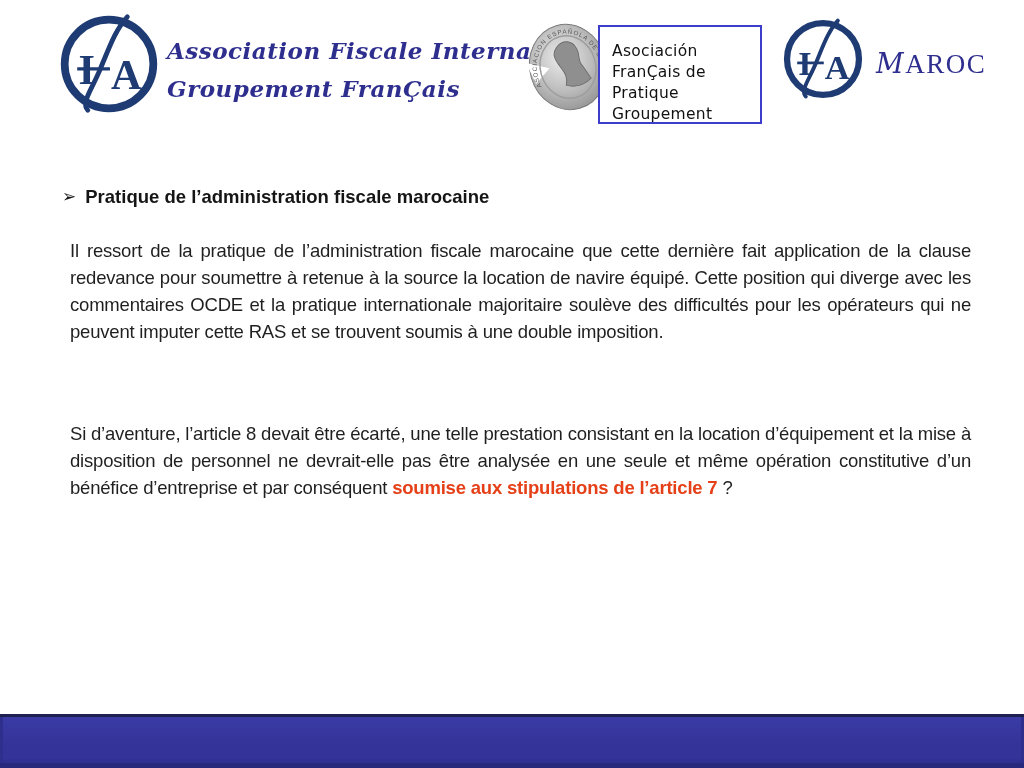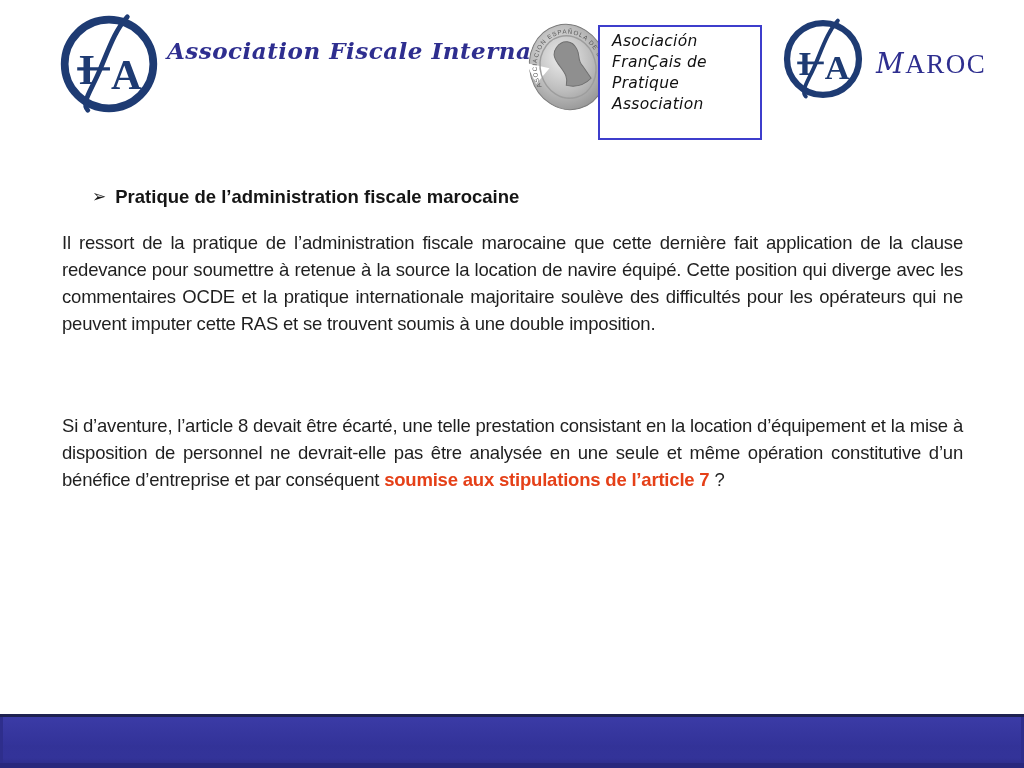--- a/index.html
+++ b/index.html
@@ -24,52 +24,51 @@
     font-style:italic;font-weight:600;
     font-size:23px;line-height:38px;
     color:var(--brand-indigo);
     letter-spacing:.5px;
     white-space:nowrap;
   }
   .coin{position:absolute;left:525px;top:18px;width:86px;height:98px;}
   .coin svg{width:100%;height:100%;display:block;}
 
   .aedf-box{
-    position:absolute;left:598px;top:25px;width:164px;height:115px;
+    position:absolute;left:598px;top:25px;width:164px;height:99px;
     border:2px solid var(--box-border-blue);
     box-sizing:border-box;
     background:#fff;
-    padding:4px 0 0 12px;
+    padding:14px 0 0 12px;
     font-family:"DejaVu Sans", sans-serif;
-    font-style:italic;
     font-size:15.5px;line-height:21px;
     color:#111;
     letter-spacing:.3px;
   }
   .maroc{
     position:absolute;left:876px;top:48px;
     font-family:"Liberation Serif","DejaVu Serif",serif;
     font-size:27px;color:var(--brand-indigo);
     letter-spacing:1.5px;white-space:nowrap;
   }
   .maroc .m-script{font-style:italic;font-family:"DejaVu Serif",serif;}
 
   
   .heading{
     position:absolute;left:62px;top:186px;width:901px;
-    font-size:18.5px;font-weight:bold;color:#151515;margin-left:30px;
+    font-size:18.5px;font-weight:bold;color:#151515;
   }
   .heading .bullet{
     font-family:"DejaVu Sans",sans-serif;
     font-weight:normal;font-size:17px;
     margin-right:9px;position:relative;top:-1px;
   }
   .body-par{
     position:absolute;left:62px;width:901px;
-    margin:0;
+    margin:8px;
     font-size:18.5px;line-height:27px;letter-spacing:-0.2px;
     text-align:justify;color:#1f1f1f;
   }
   #para1{top:229px;}
   #para2{top:412px;}
   .red-strong{color:var(--accent-red);font-weight:bold;}
 
   
   .footer-bar{
     position:absolute;left:0;right:0;bottom:0;height:54px;
@@ -90,20 +89,21 @@
       <circle cx="55" cy="55" r="46" fill="none" stroke="#1E3B73" stroke-width="8"></circle>
       <path d="M33,103 C26,95 36,84 46,60 C56,36 62,19 74,6" fill="none" stroke="#1E3B73" stroke-width="5" stroke-linecap="round"></path>
       <path d="M22,60 H56" fill="none" stroke="#1E3B73" stroke-width="3.5"></path>
       <text x="32" y="76" text-anchor="middle" font-family="Liberation Serif, DejaVu Serif, serif" font-weight="bold" font-size="44" fill="#1E3B73">I</text>
       <text x="73" y="81" text-anchor="middle" font-family="Liberation Serif, DejaVu Serif, serif" font-weight="bold" font-size="44" fill="#1E3B73">A</text>
     </svg>
   </div>
 
   <div class="assoc-title">
     <div>Association Fiscale Internationale</div>
+    <div>Groupement FranÇais</div>
   </div>
 
   <div class="coin">
     <svg viewBox="0 0 90 100">
       <defs>
         <radialGradient id="coinGrad" cx="45%" cy="38%" r="70%">
           <stop offset="0%" stop-color="#ececec"></stop>
           <stop offset="55%" stop-color="#bdbdbd"></stop>
           <stop offset="100%" stop-color="#8d8d8d"></stop>
         </radialGradient>
@@ -118,21 +118,21 @@
           <textPath href="#coinArc">ASOCIACION ESPAÑOLA DE DERECHO</textPath>
         </text>
       </g>
     </svg>
   </div>
 
   <div class="aedf-box">
     <div>Asociación</div>
     <div>FranÇais de</div>
     <div>Pratique</div>
-    <div>Association</div>
+    <div>Groupement</div>
   </div>
 
   <div class="ifa-logo right">
     <svg viewBox="0 0 110 110">
       <circle cx="55" cy="55" r="46" fill="none" stroke="#1E3B73" stroke-width="8"></circle>
       <path d="M33,103 C26,95 36,84 46,60 C56,36 62,19 74,6" fill="none" stroke="#1E3B73" stroke-width="5" stroke-linecap="round"></path>
       <path d="M22,60 H56" fill="none" stroke="#1E3B73" stroke-width="3.5"></path>
       <text x="32" y="76" text-anchor="middle" font-family="Liberation Serif, DejaVu Serif, serif" font-weight="bold" font-size="44" fill="#1E3B73">I</text>
       <text x="73" y="81" text-anchor="middle" font-family="Liberation Serif, DejaVu Serif, serif" font-weight="bold" font-size="44" fill="#1E3B73">A</text>
     </svg>

